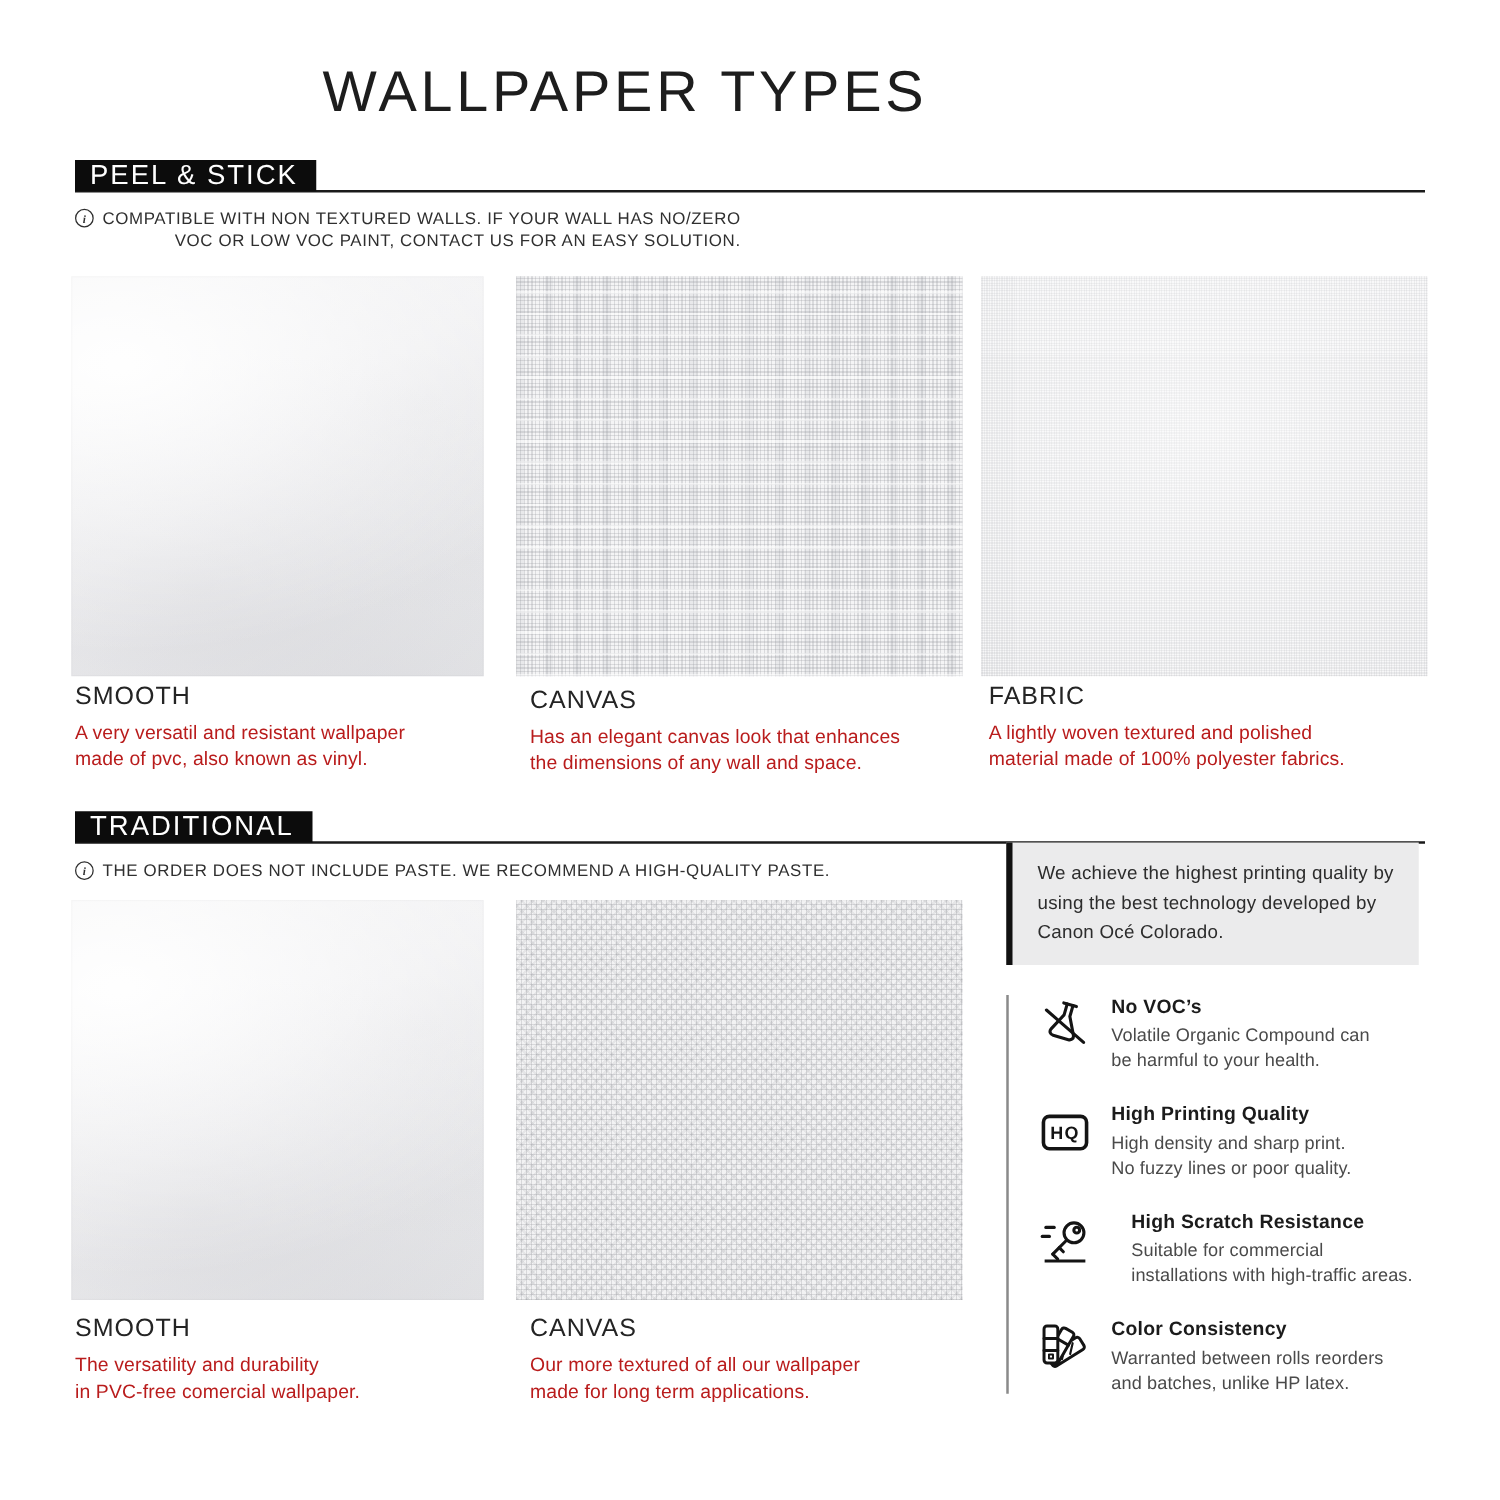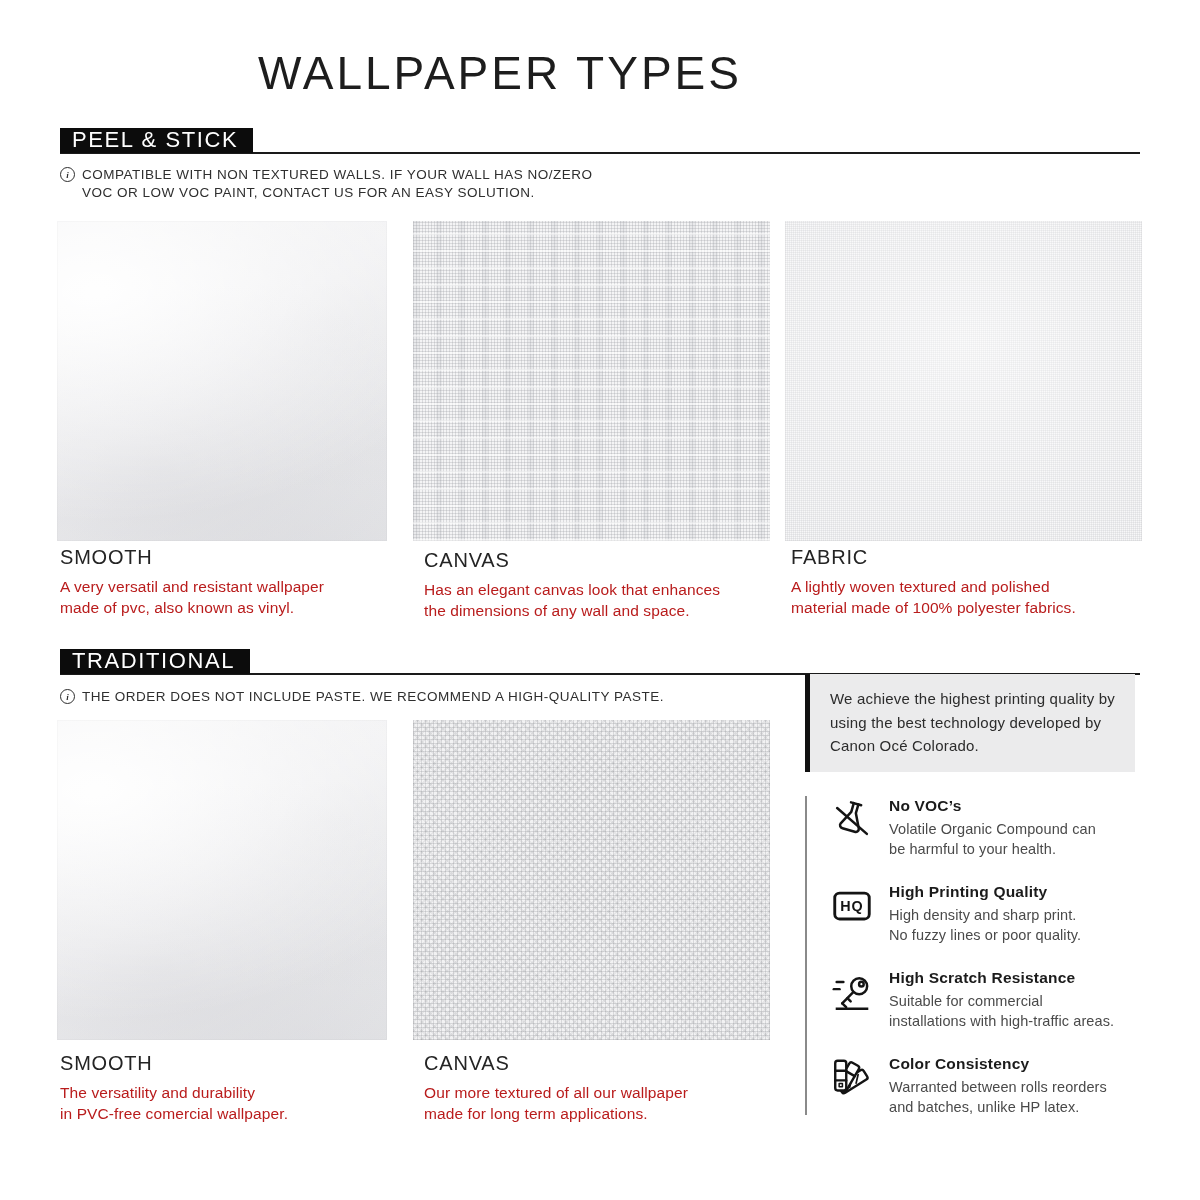--- a/index.html
+++ b/index.html
@@ -22,21 +22,21 @@
   }
   .section-line{position:absolute;left:0;top:24px;width:1080px;height:2px;background:#1a1a1a;}
   
   .note{left:60px;display:flex;align-items:flex-start;}
   .info-icon{
     width:13px;height:13px;border:1.5px solid #2d2d2d;border-radius:50%;
     display:inline-flex;align-items:center;justify-content:center;
     font-size:9px;font-weight:700;color:#2d2d2d;margin:1px 7px 0 0;flex:0 0 auto;
     font-family:"Liberation Serif",serif;font-style:italic;
   }
-  .note-text{font-size:13.5px;letter-spacing:0.5px;color:#2f2f2f;line-height:18px;}
+  .note-text{font-size:13.5px;letter-spacing:0.5px;color:#2f2f2f;line-height:18px;text-align:right;}
   
   .swatch{box-shadow:inset 0 0 0 1px rgba(0,0,0,0.02);}
   .tex-smooth{
     background:
       radial-gradient(700px 420px at 12% 22%, rgba(255,255,255,0.95), rgba(255,255,255,0) 55%),
       radial-gradient(520px 320px at 32% 78%, rgba(203,203,208,0.35), rgba(255,255,255,0) 60%),
       radial-gradient(460px 280px at 85% 32%, rgba(206,206,211,0.30), rgba(255,255,255,0) 60%),
       radial-gradient(900px 460px at 78% 108%, rgba(208,208,213,0.50), rgba(255,255,255,0) 62%),
       linear-gradient(145deg,#f2f2f3 0%,#f7f7f8 45%,#eff0f1 100%);
   }
@@ -190,21 +190,21 @@
     </div>
     <div>
       <div class="feature-title">High Printing Quality</div>
       <div class="feature-desc">
         <div>High density and sharp print.</div>
         <div>No fuzzy lines or poor quality.</div>
       </div>
     </div>
   </div>
 
-  <div class="abs feature" style="top:969px;">
+  <div class="abs feature" style="top:969px;gap:16px;">
     <div class="feature-icon">
       <svg viewBox="0 0 48 48" width="46" height="46">
         <g fill="none" stroke="#141414" stroke-width="2.6" stroke-linecap="round" stroke-linejoin="round">
           <path d="M8 13.5 h7"></path>
           <path d="M5 21 h6"></path>
           <circle cx="31.5" cy="18" r="8.3"></circle>
           <circle cx="33.8" cy="15.8" r="2.4"></circle>
           <path d="M25.3 24.2 L13.8 35.8"></path>
           <path d="M13.8 35.8 l4.1 4.1"></path>
           <path d="M19.2 30.4 l3.4 3.4"></path>

